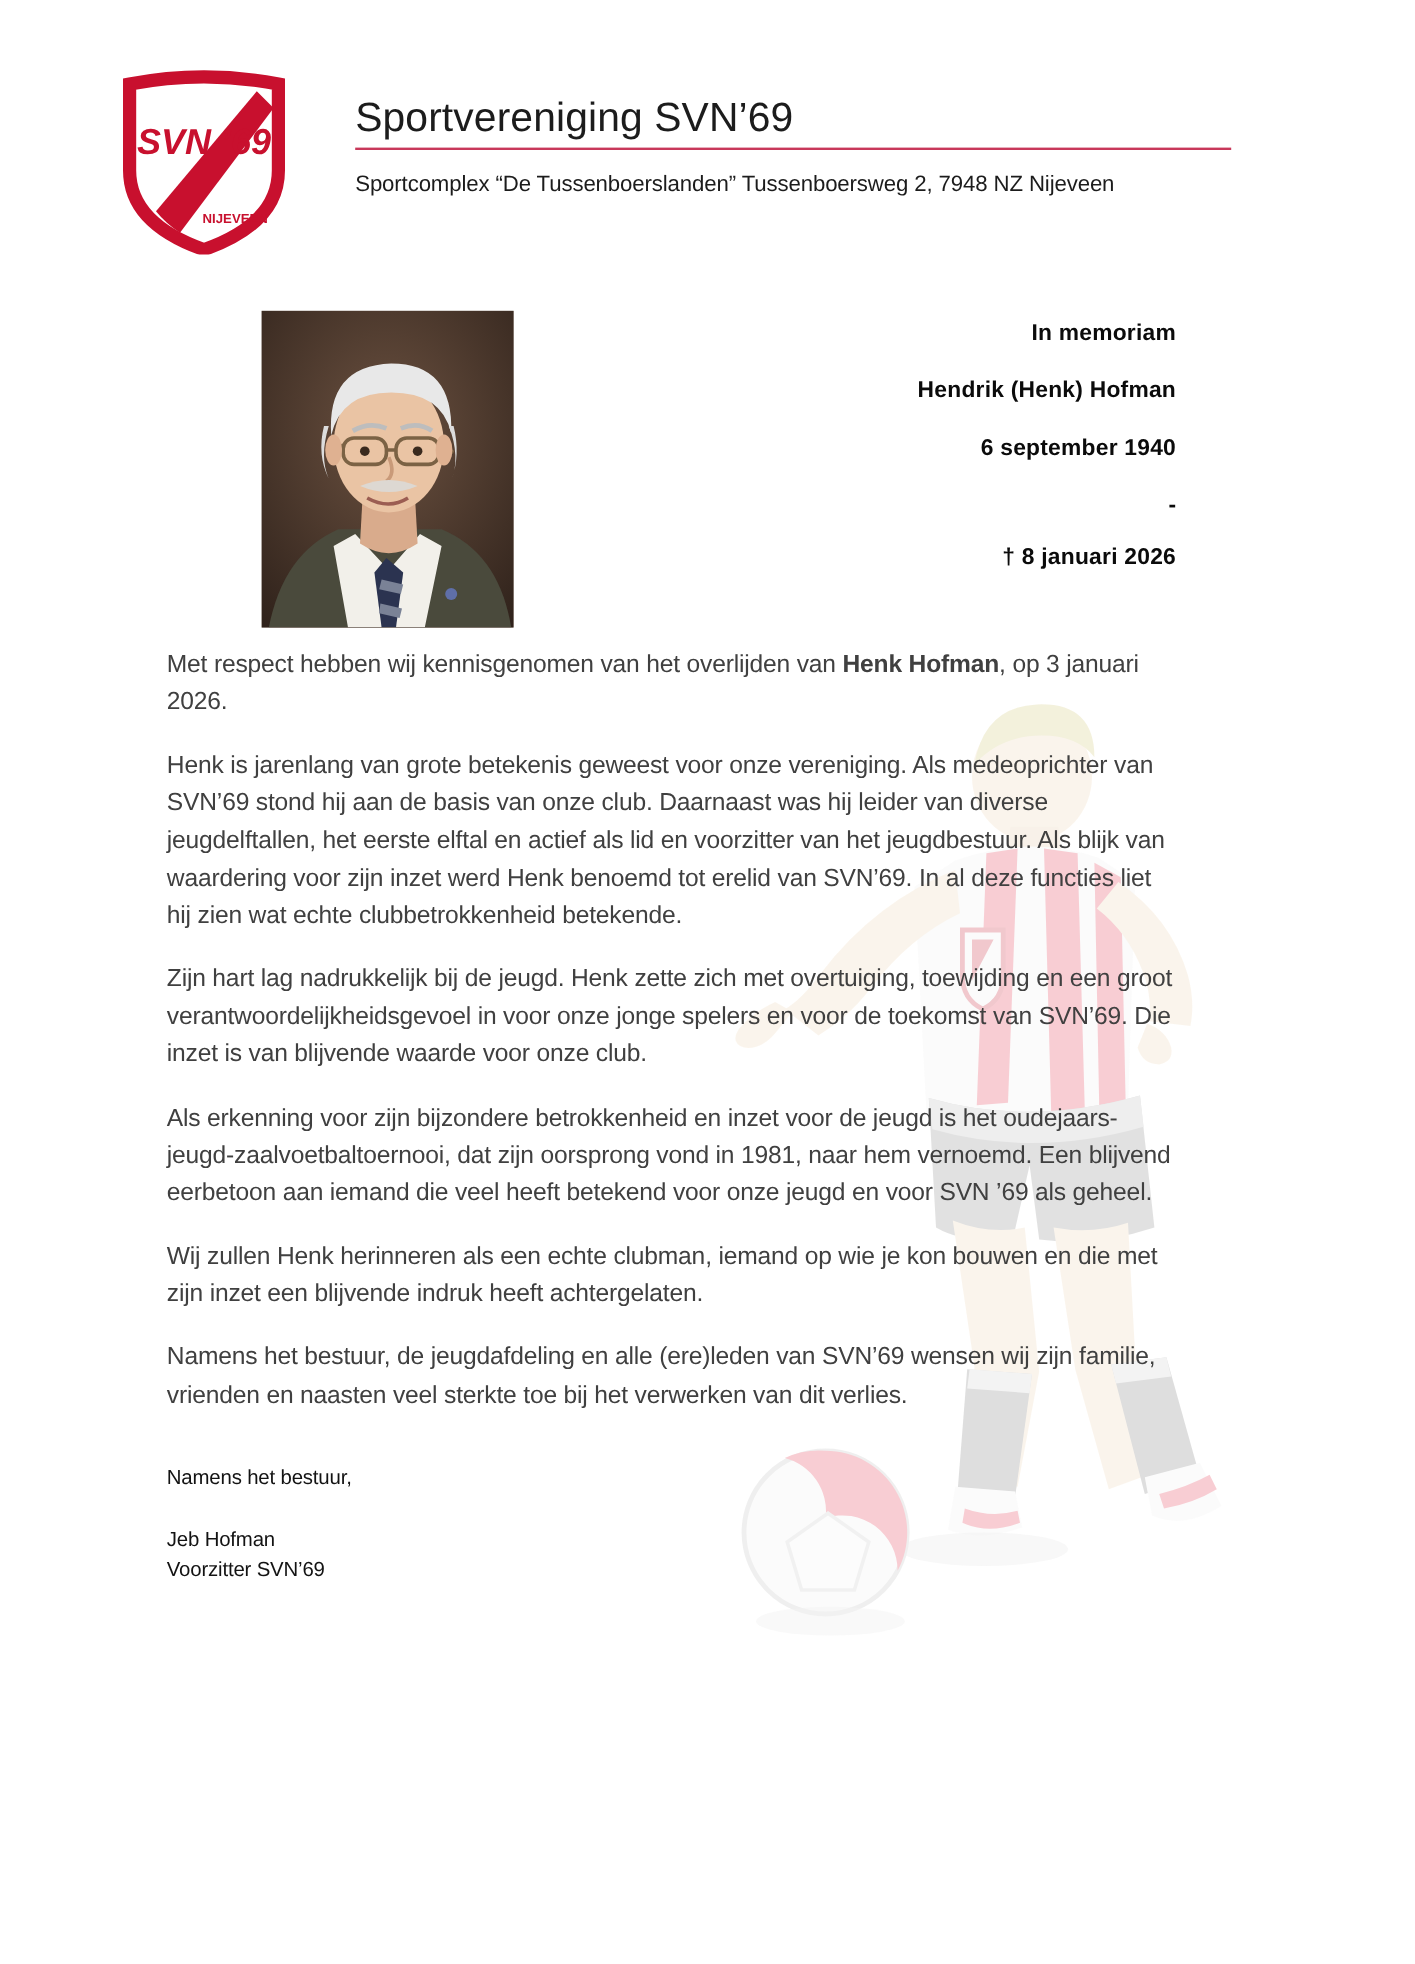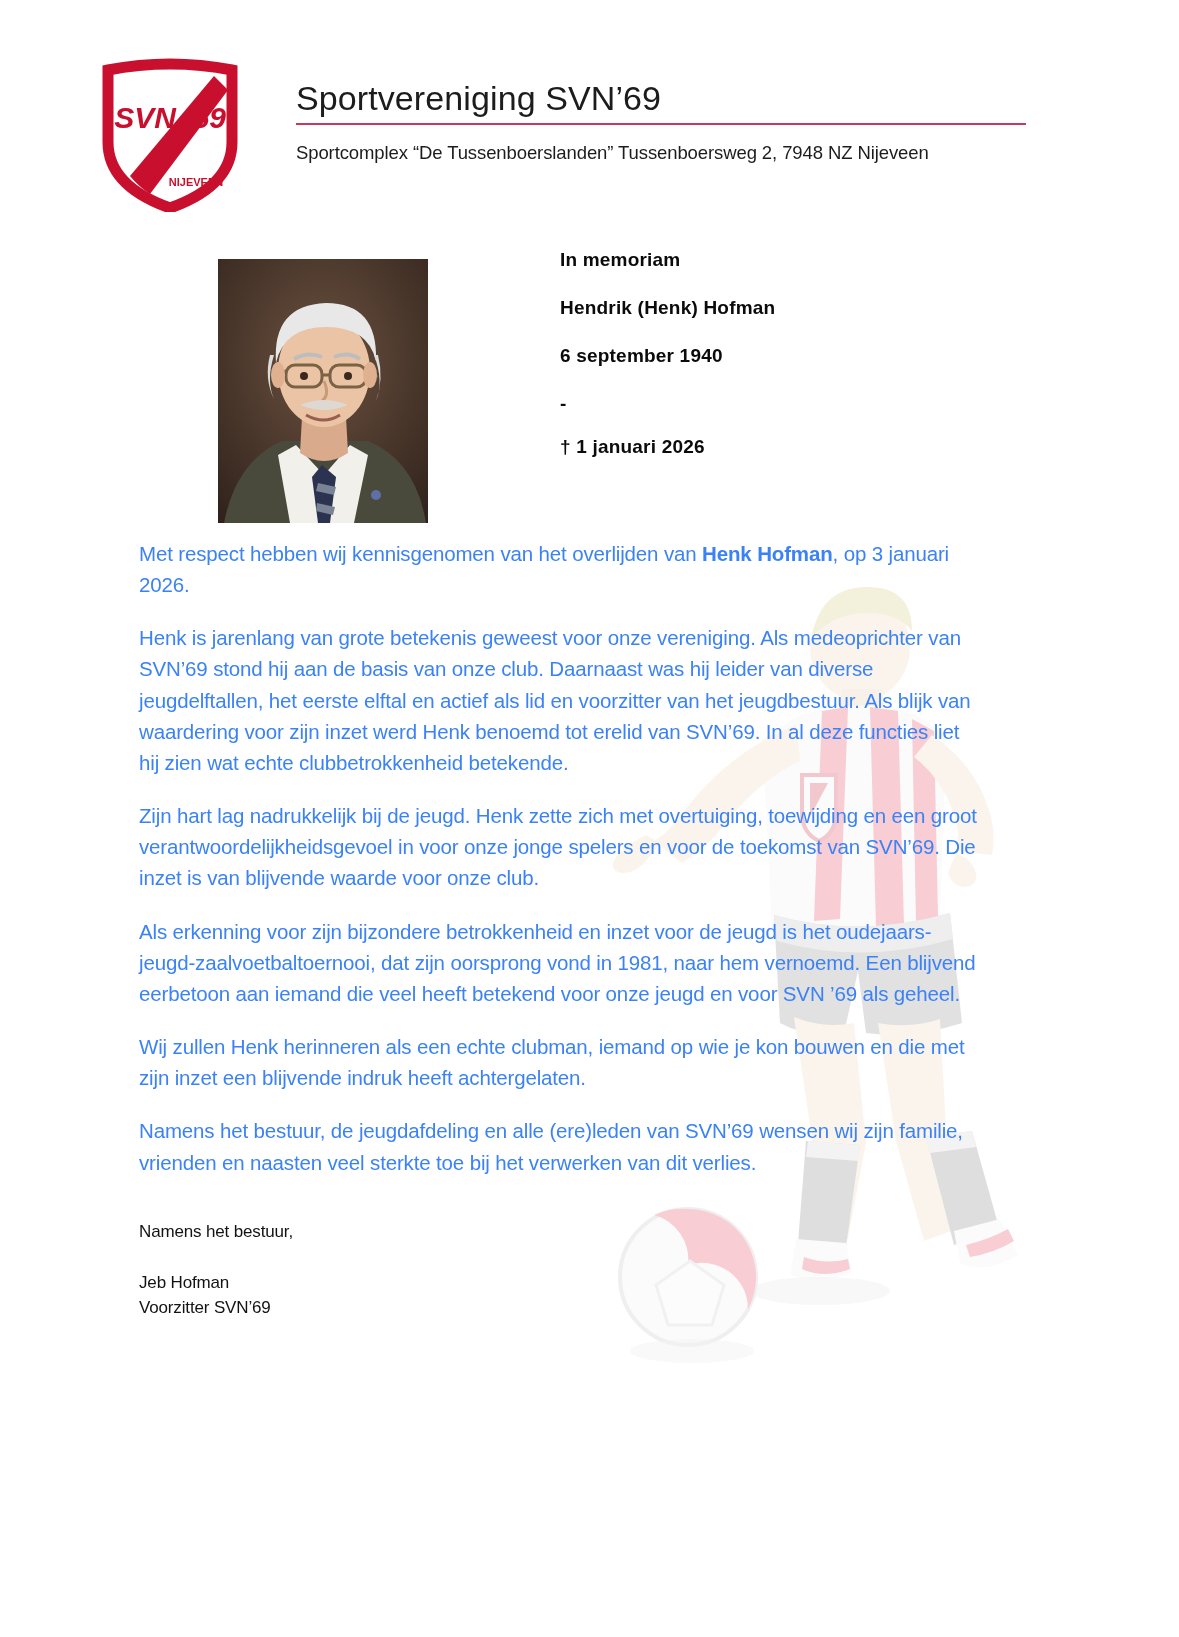--- a/index.html
+++ b/index.html
@@ -81,23 +81,23 @@
     top: 259px;
     width: 210px;
     height: 264px;
     z-index: 2;
     overflow: hidden;
     background: #4a372c;
   }
   .memoriam {
     position: absolute;
     left: 560px;
-    top: 250px;
+    top: 268px;
     width: 420px;
-    text-align: left;
+    text-align: right;
     z-index: 2;
   }
   .mem-line {
     font-size: 19px;
     font-weight: bold;
     color: #0b0b0b;
     line-height: 1.0;
     margin-bottom: 29px;
     letter-spacing: 0.2px;
   }
@@ -108,21 +108,21 @@
   .body-text {
     position: absolute;
     left: 139px;
     top: 538px;
     width: 845px;
     z-index: 2;
   }
   .body-text p {
     font-size: 20.5px;
     line-height: 1.52;
-    color: #3b82f6;
+    color: #404040;
     margin: 0 0 22px 0;
     letter-spacing: -0.15px;
   }
   .body-text p b { font-weight: bold; }
 
   .signoff {
     position: absolute;
     left: 139px;
     top: 1219px;
     width: 600px;
@@ -260,21 +260,21 @@
 
       <circle cx="158" cy="236" r="5" fill="#5f6fa8"></circle>
     </svg>
   </div>
 
   <div class="memoriam">
     <div class="mem-line">In memoriam</div>
     <div class="mem-line">Hendrik (Henk) Hofman</div>
     <div class="mem-line">6 september 1940</div>
     <div class="mem-line dash">-</div>
-    <div class="mem-line">† 1 januari 2026</div>
+    <div class="mem-line">† 8 januari 2026</div>
   </div>
 
   <div class="body-text">
     <p><span>Met respect hebben wij kennisgenomen van het overlijden van </span><b>Henk Hofman</b><span>, op 3 januari 2026.</span></p>
     <p>Henk is jarenlang van grote betekenis geweest voor onze vereniging. Als medeoprichter van SVN’69 stond hij aan de basis van onze club. Daarnaast was hij leider van diverse jeugdelftallen, het eerste elftal en actief als lid en voorzitter van het jeugdbestuur. Als blijk van waardering voor zijn inzet werd Henk benoemd tot erelid van SVN’69. In al deze functies liet hij zien wat echte clubbetrokkenheid betekende.</p>
     <p>Zijn hart lag nadrukkelijk bij de jeugd. Henk zette zich met overtuiging, toewijding en een groot verantwoordelijkheidsgevoel in voor onze jonge spelers en voor de toekomst van SVN’69. Die inzet is van blijvende waarde voor onze club.</p>
     <p>Als erkenning voor zijn bijzondere betrokkenheid en inzet voor de jeugd is het oudejaars-jeugd-zaalvoetbaltoernooi, dat zijn oorsprong vond in 1981, naar hem vernoemd. Een blijvend eerbetoon aan iemand die veel heeft betekend voor onze jeugd en voor SVN ’69 als geheel.</p>
     <p>Wij zullen Henk herinneren als een echte clubman, iemand op wie je kon bouwen en die met zijn inzet een blijvende indruk heeft achtergelaten.</p>
     <p>Namens het bestuur, de jeugdafdeling en alle (ere)leden van SVN’69 wensen wij zijn familie, vrienden en naasten veel sterkte toe bij het verwerken van dit verlies.</p>
   </div>

